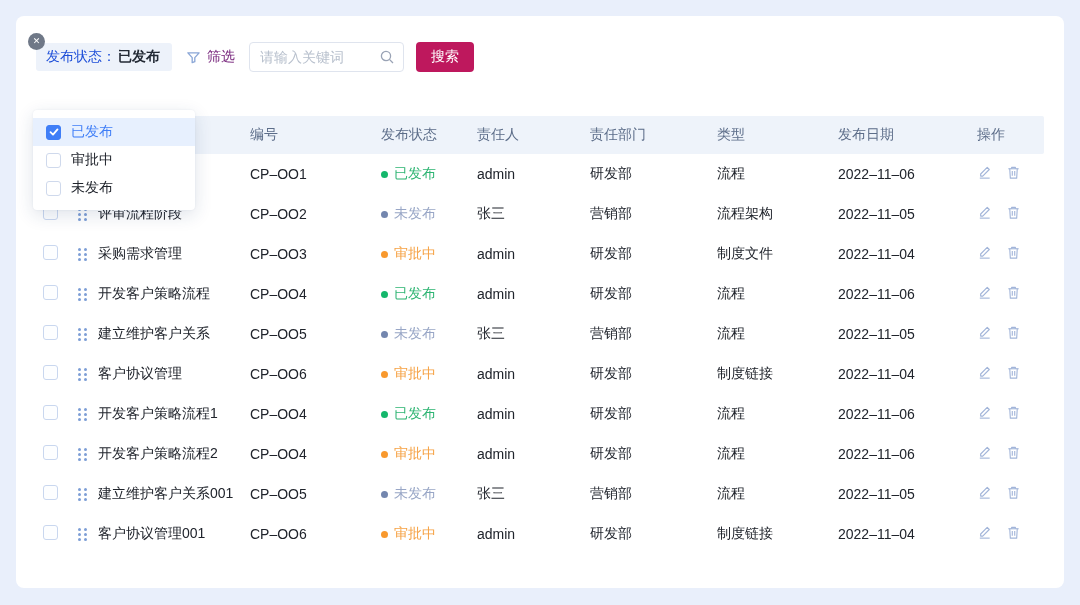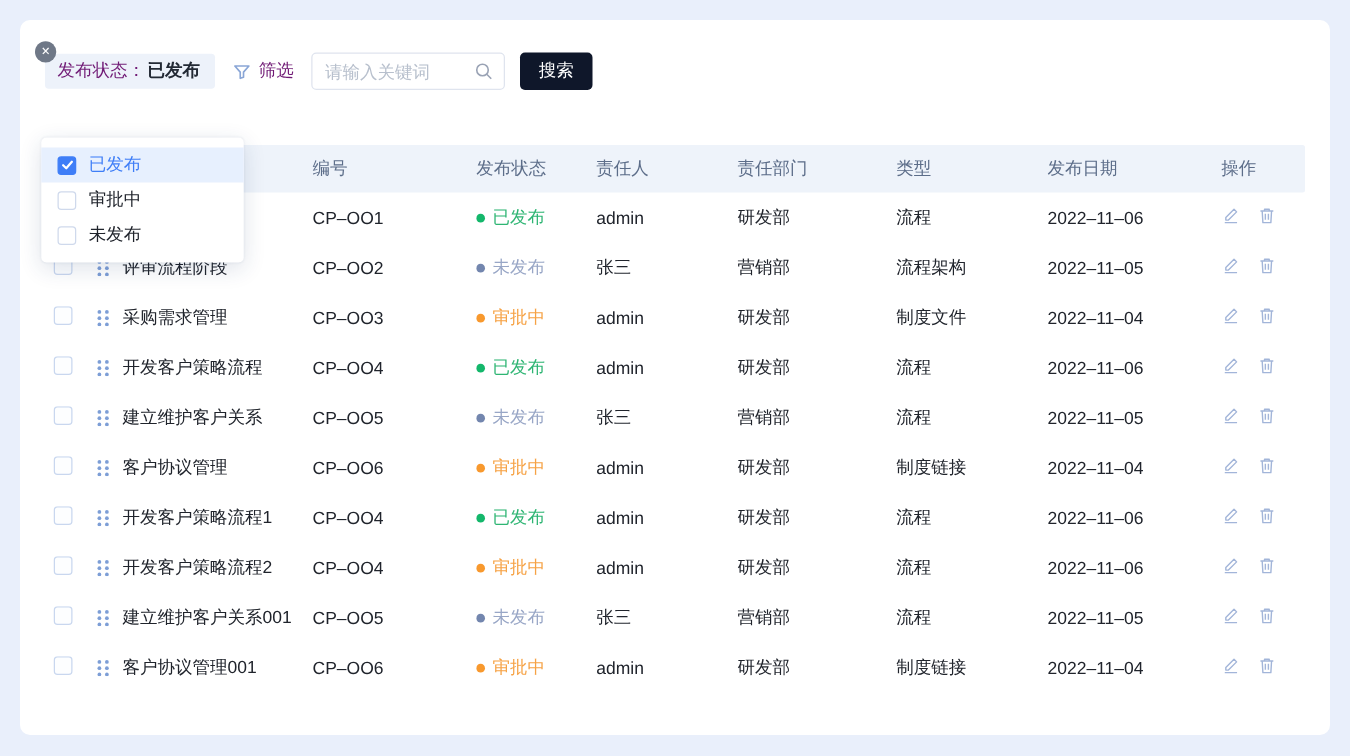--- a/index.html
+++ b/index.html
@@ -14,37 +14,37 @@
     background:#ffffff; border-radius:8px; padding:26px 20px 0 20px;
   }
   .page-title { font-size:16px; font-weight:700; color:#1b1f27; margin-bottom:20px; }
 
   
   .toolbar { display:flex; align-items:center; height:30px; margin-bottom:17px; position:relative; }
   .filter-tag {
     position:relative; display:inline-flex; align-items:center;
     background:#edf2fa; border-radius:3px; height:28px; padding:0 12px 0 10px;
   }
-  .filter-tag .t-label { color:#701a75; }
+  .filter-tag .t-label { color:#1d4ed8; }
   .filter-tag .t-value { color:#232a35; font-weight:600; margin-left:2px; }
   .close-badge {
     position:absolute; left:-8px; top:-10px; width:17px; height:17px; border-radius:50%;
     background:#6f7887; color:#fff; font-size:9px; line-height:17px; text-align:center; cursor:pointer;
   }
   .filter-btn { display:inline-flex; align-items:center; gap:6px; margin-left:14px; color:#701a75; cursor:pointer; }
   .search-box { position:relative; margin-left:14px; }
   .search-box input {
     width:155px; height:30px; border:1px solid #dfe4ee; border-radius:4px;
     padding:0 30px 0 10px; font-size:14px; color:#20242c; outline:none;
     font-family:"Liberation Sans","DejaVu Sans",sans-serif;
   }
   .search-box input::placeholder { color:#b8c0cd; }
   .search-box .mag { position:absolute; right:9px; top:7px; }
   .search-btn {
-    margin-left:12px; width:58px; height:30px; background:#0f172a; border:none; border-radius:4px;
+    margin-left:12px; width:58px; height:30px; background:#be185d; border:none; border-radius:4px;
     color:#fff; font-size:14px; cursor:pointer; font-family:inherit;
   }
 
   
   .dropdown {
     position:absolute; left:17px; top:94px; width:162px; z-index:20;
     background:#fff; border-radius:4px; padding:8px 0;
     box-shadow:0 5px 18px rgba(31,56,107,.14), 0 0 2px rgba(31,56,107,.08);
   }
   .dd-option { display:flex; align-items:center; gap:10px; height:28px; padding:0 13px; cursor:pointer; }

